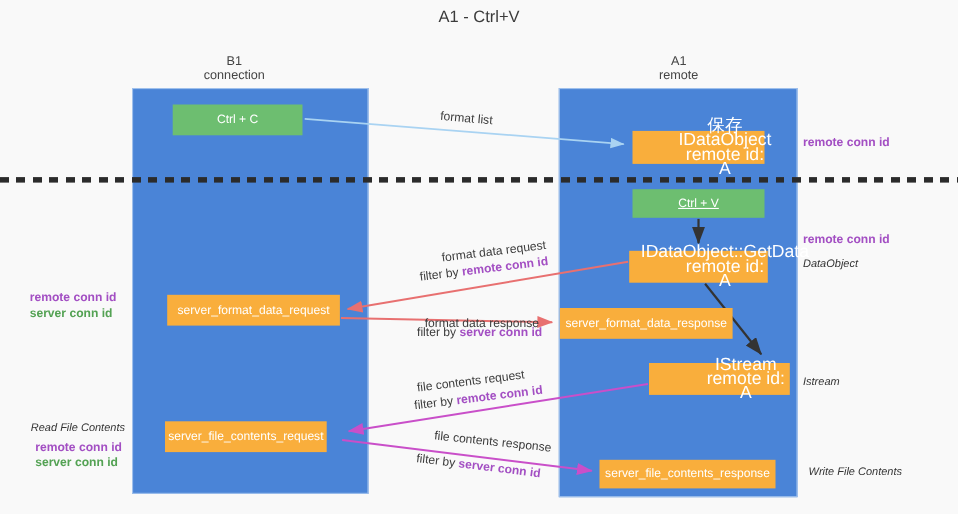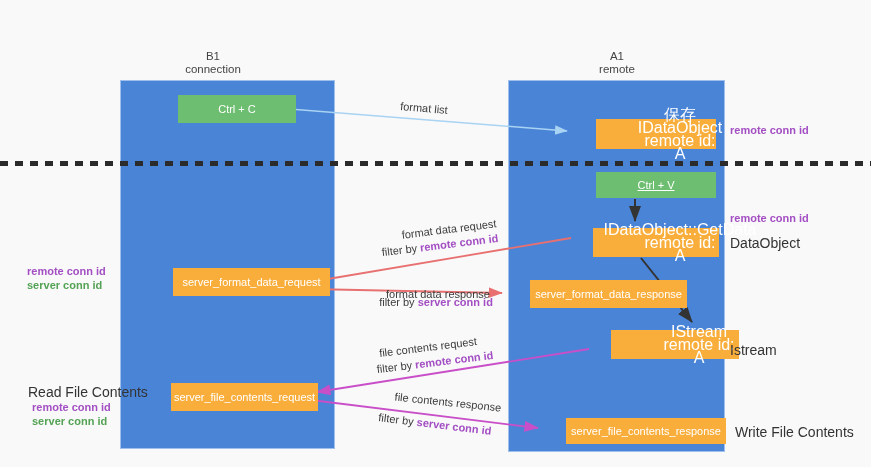--- a/index.html
+++ b/index.html
@@ -22,39 +22,40 @@
     top:80px;background:#4a84d7;border:1px solid #9fc0ec;box-sizing:border-box;
   }
   .col-left{left:120px;width:215px;height:369px;}
   .col-right{left:508px;width:217px;height:372px;}
   .dashed{
     left:0;top:161px;width:871px;height:5px;
     background:repeating-linear-gradient(90deg,#2b2b2b 0 8px,transparent 8px 15px);
   }
   .node{
     display:flex;flex-direction:column;align-items:center;justify-content:center;
-    color:#ffffff;text-align:center;box-sizing:border-box;margin-left:21px;
+    color:#ffffff;text-align:center;box-sizing:border-box;
   }
   .green{background:#6dbe70;font-size:11px;}
   .orange{background:#f9ae3c;font-size:11px;}
   .orange.two{font-size:16px;line-height:13px;padding-left:48px;}
-  .sidelabel{font-size:14px;color:#333;white-space:nowrap;}
+  .sidelabel{font-size:10px;color:#333;white-space:nowrap;font-style:italic;}
   .plabel{font-size:11px;font-weight:bold;color:#a34fc3;white-space:nowrap;line-height:14px;}
   .glabel{font-size:11px;font-weight:bold;color:#54a254;white-space:nowrap;line-height:14px;}
   .edgelabel{
     font-size:11px;color:#3c3c3c;white-space:nowrap;
     transform-origin:center center;
   }
   .edgelabel .conn{font-weight:bold;color:#a34fc3;}
   svg.arrows{left:0;top:0;pointer-events:none;}
 </style>
 </head>
 <body>
 
 <div class="abs title">
+  <div>A1 - Ctrl+V</div>
 </div>
 
 <div class="abs col-header" style="left:153px;">
   <div>B1</div>
   <div>connection</div>
 </div>
 <div class="abs col-header" style="left:557px;">
   <div>A1</div>
   <div>remote</div>
 </div>

